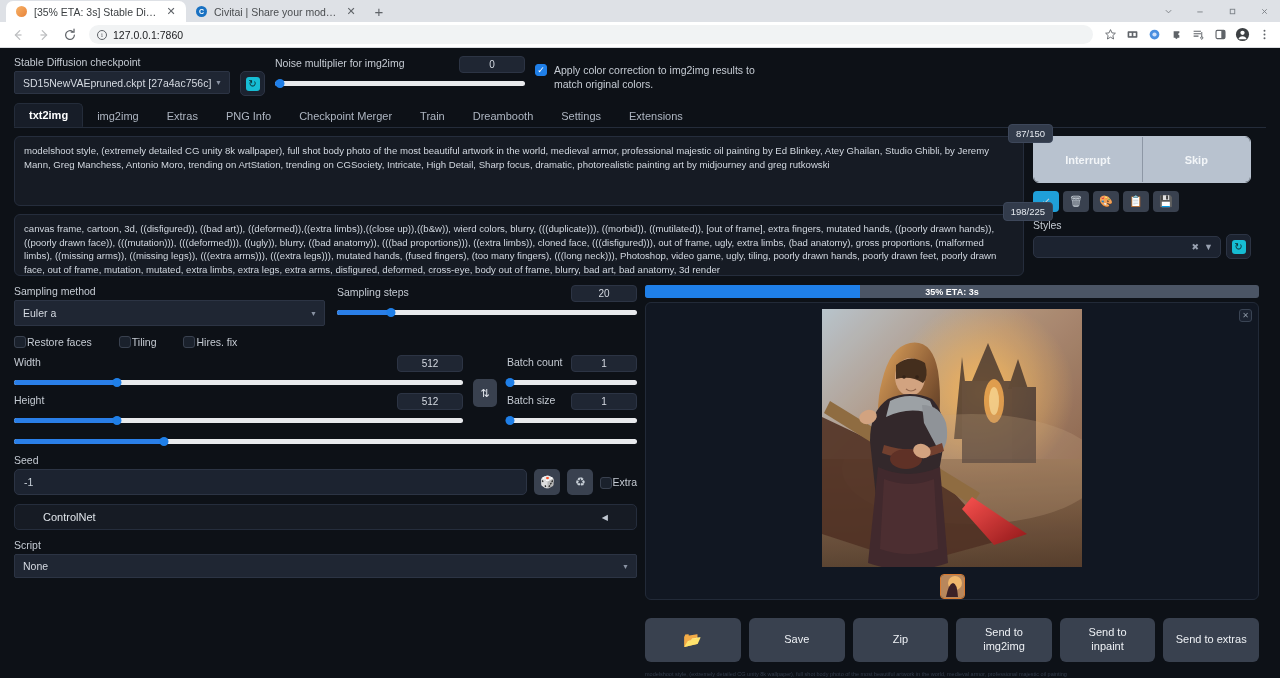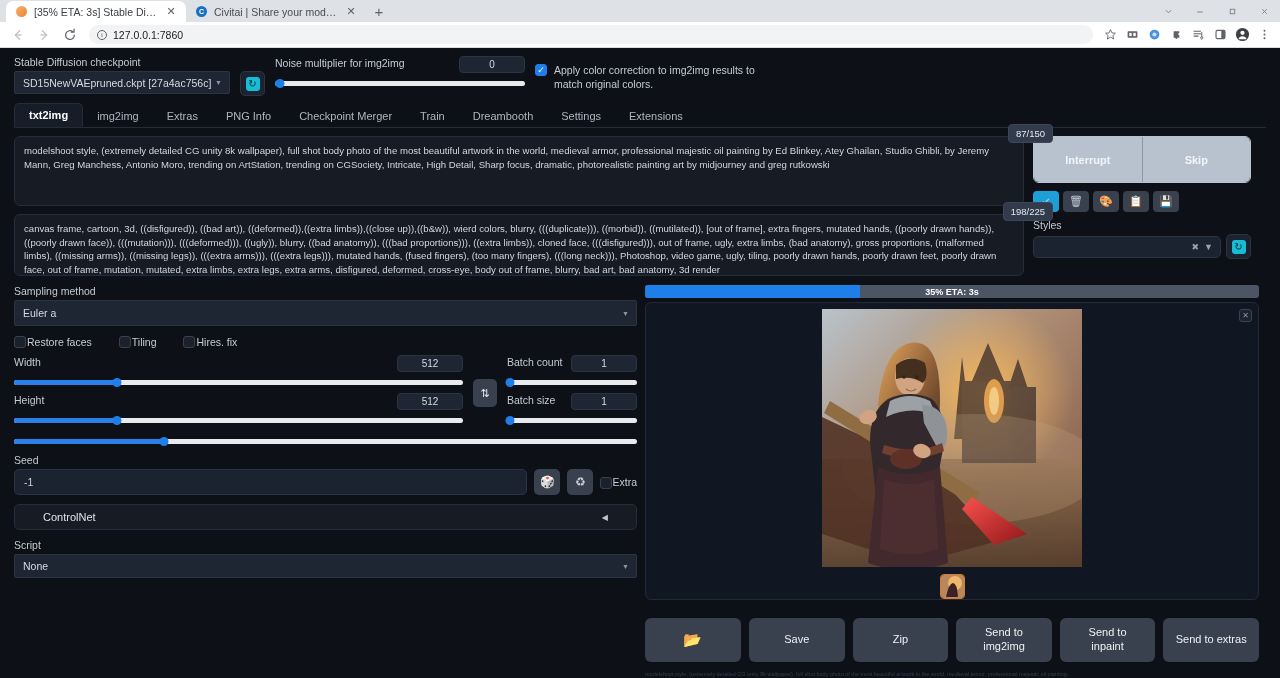--- a/index.html
+++ b/index.html
@@ -684,20 +684,31 @@
 
   <div class="panel">
 
     <div class="settings-col">
       <div class="row2">
         <div class="samp-method">
           <span class="lbl">Sampling method</span>
           <div class="select-box" style="height:26px">
             <span>Euler a</span>
             <span class="caret">▼</span>
+          </div>
+        </div>
+        <div class="samp-steps">
+          <div class="head-line">
+            <span class="lbl">Sampling steps</span>
+            <span class="num-pill">20</span>
+          </div>
+          <div class="slider">
+            <div class="track"></div>
+            <div class="fill" style="width:18%"></div>
+            <div class="knob" style="left:18%"></div>
           </div>
         </div>
       </div>
 
       <div class="cbrow">
         <div class="cbitem">
           <span class="cbox"></span>
           <span>Restore faces</span>
         </div>
         <div class="cbitem">

